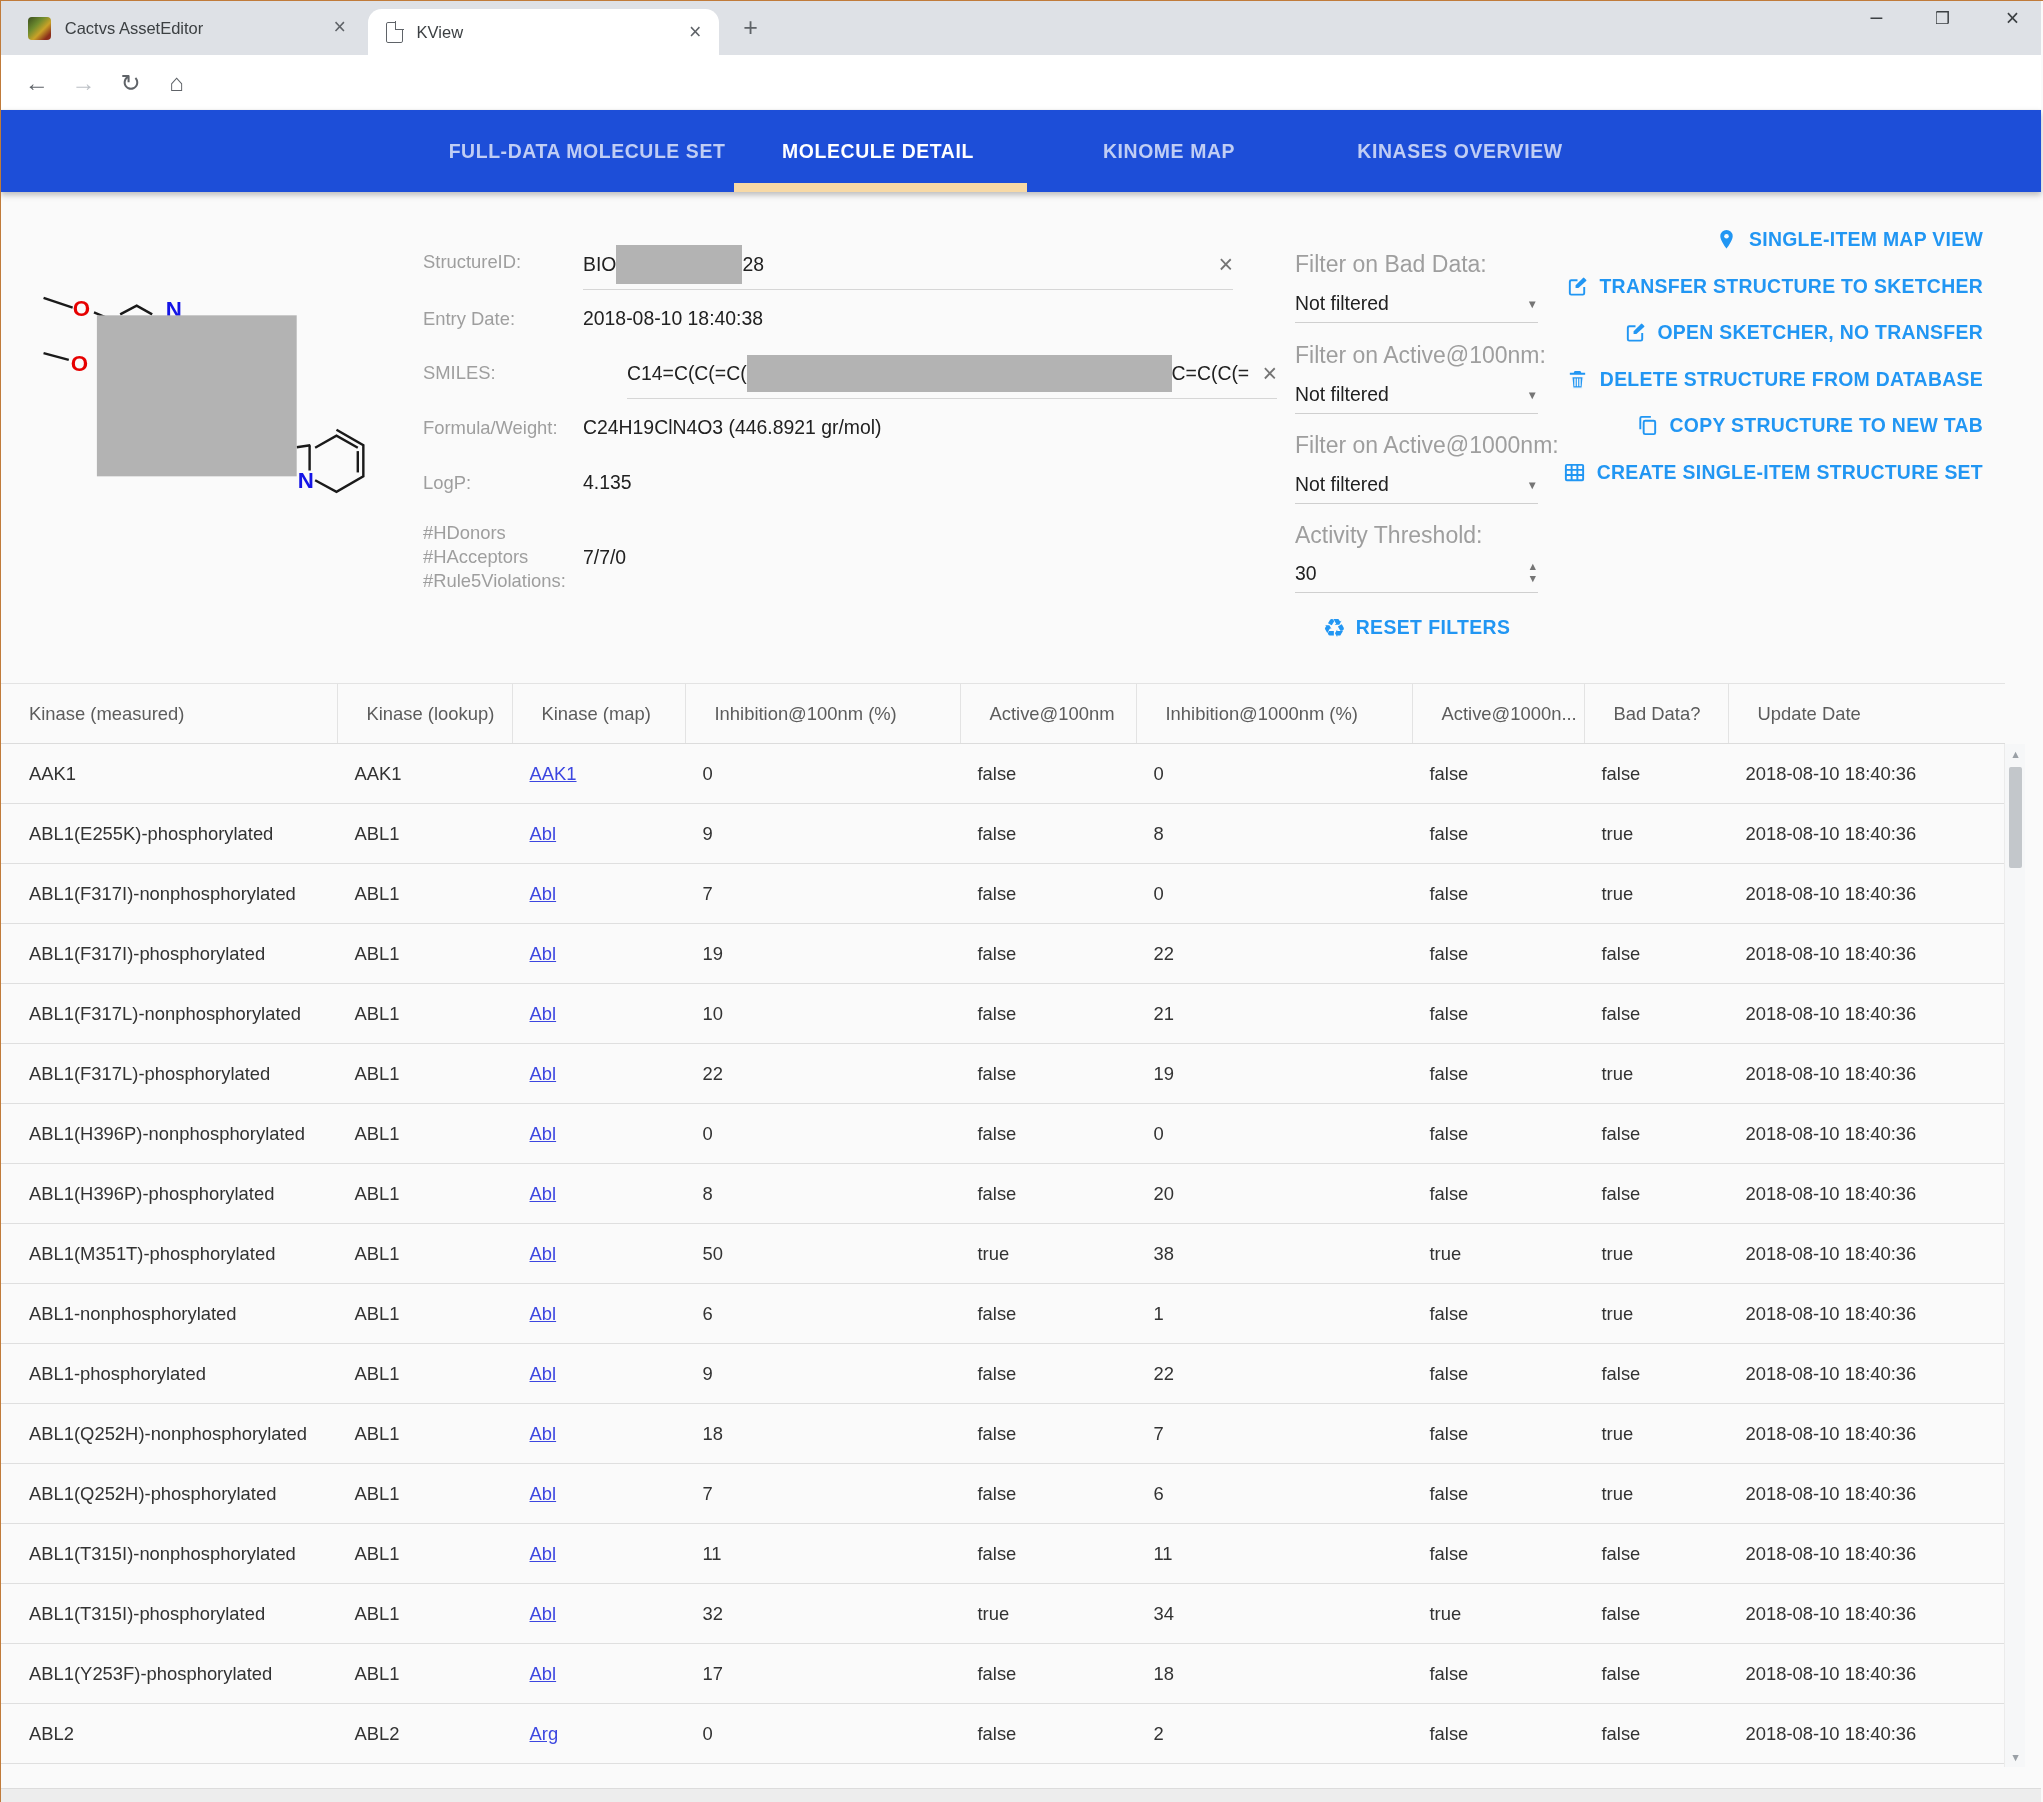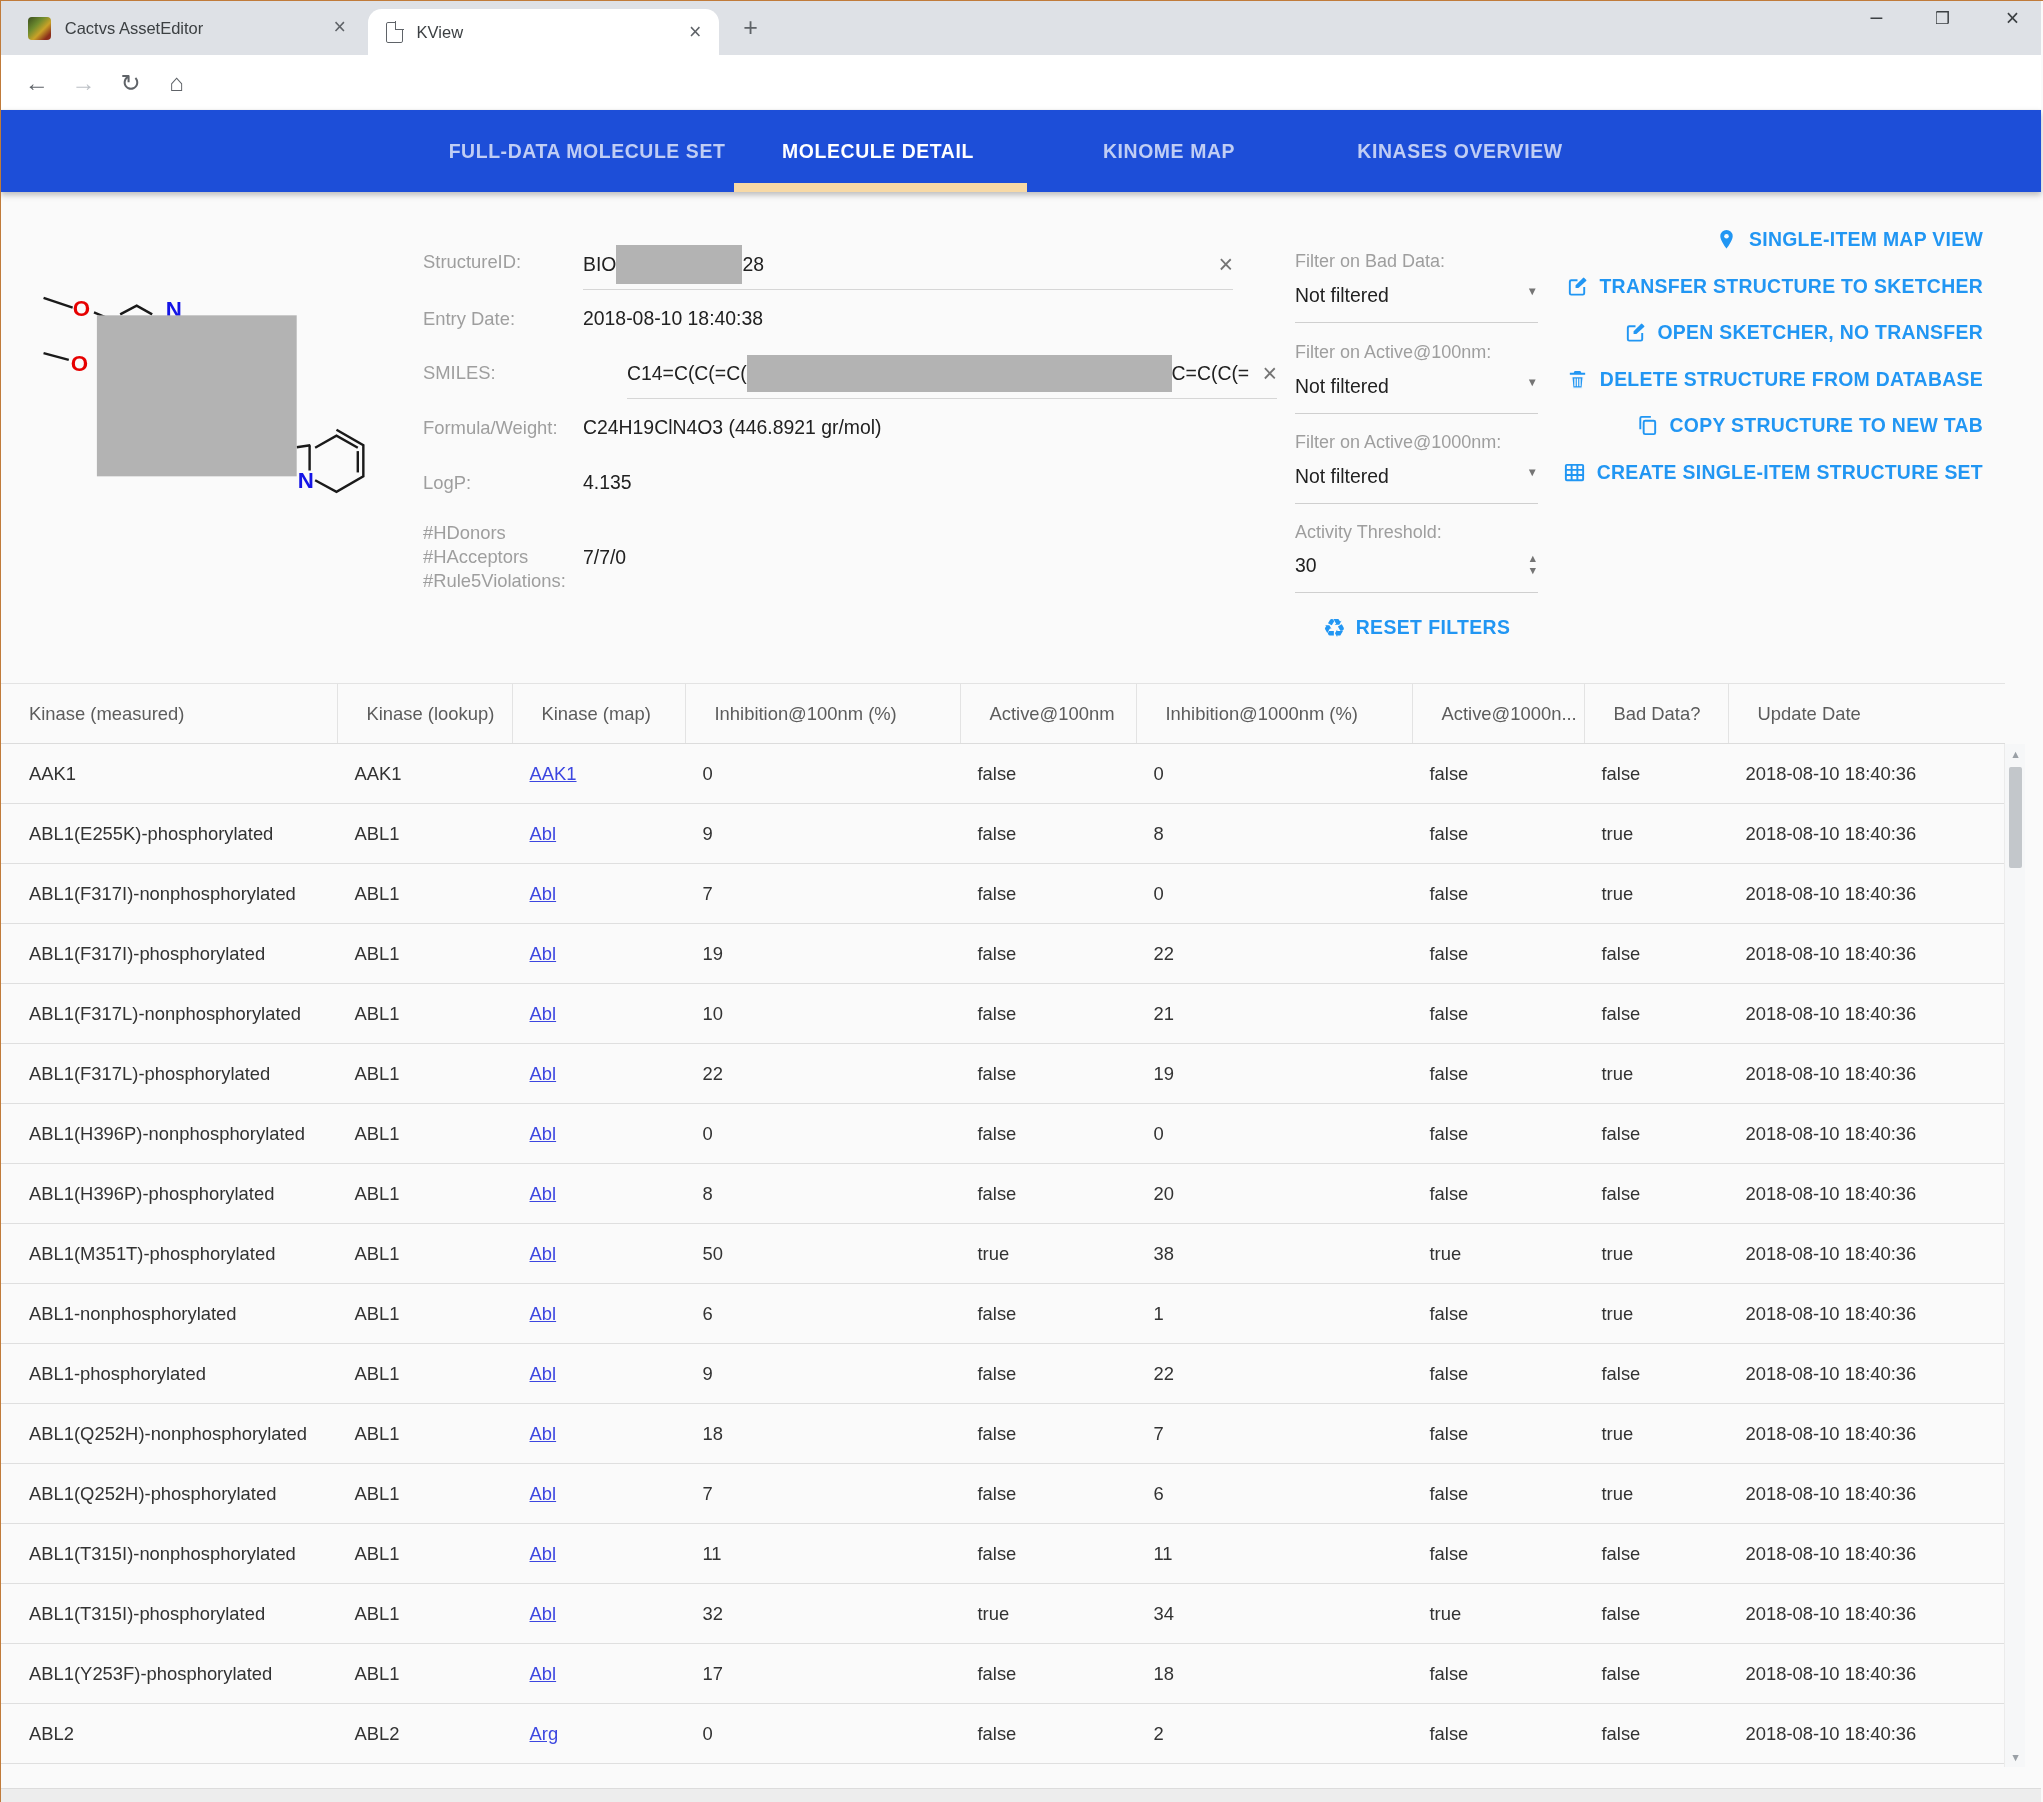--- a/index.html
+++ b/index.html
@@ -47,22 +47,22 @@
 
   
   .lbl{position:absolute;left:422px;font-size:18.4px;color:#9e9e9e;white-space:nowrap;}
   .val{position:absolute;left:582px;font-size:19.4px;color:#212121;white-space:nowrap;}
   .field-row{position:absolute;left:582px;width:650px;height:50px;border-bottom:1px solid #d6d6d6;display:flex;align-items:center;white-space:nowrap;overflow:hidden;}
   .field-text{font-size:19.4px;color:#212121;}
   .redact{background:#b3b3b3;flex:none;}
   .clear-x{margin-left:auto;font-size:25px;color:#757575;line-height:1;}
   .multi-lbl{position:absolute;left:422px;font-size:18.4px;color:#9e9e9e;line-height:24px;}
 
-  .f-lbl{position:absolute;left:1294px;font-size:18px;color:#9e9e9e;white-space:nowrap;}
-  .f-select{position:absolute;left:1294px;width:243px;height:39px;border-bottom:1px solid #cfcfcf;display:flex;}
+  .f-lbl{position:absolute;left:1294px;font-size:23px;color:#9e9e9e;white-space:nowrap;}
+  .f-select{position:absolute;left:1294px;width:243px;height:39px;border-bottom:1px solid #cfcfcf;display:flex;align-items:center;}
   .f-value{font-size:19.4px;color:#212121;}
   .f-arrow{margin-left:auto;font-size:11.6px;color:#757575;}
   .spinners{margin-left:auto;display:flex;flex-direction:column;gap:1.9px;font-size:10.7px;color:#757575;line-height:9.7px;text-align:center;}
   .reset-btn{position:absolute;left:1294px;top:609px;width:243px;height:35px;display:flex;align-items:center;justify-content:center;gap:9.7px;color:#2196f3;}
   .reset-icon{font-size:26px;line-height:1;}
   .reset-label{font-size:19.4px;font-weight:700;letter-spacing:0.4px;}
 
   .action{position:absolute;right:60px;height:31px;display:flex;align-items:center;justify-content:flex-end;gap:10.7px;color:#2196f3;}
   .action span{font-size:19.4px;font-weight:700;letter-spacing:0.3px;white-space:nowrap;}
   .action svg{flex:none;}

